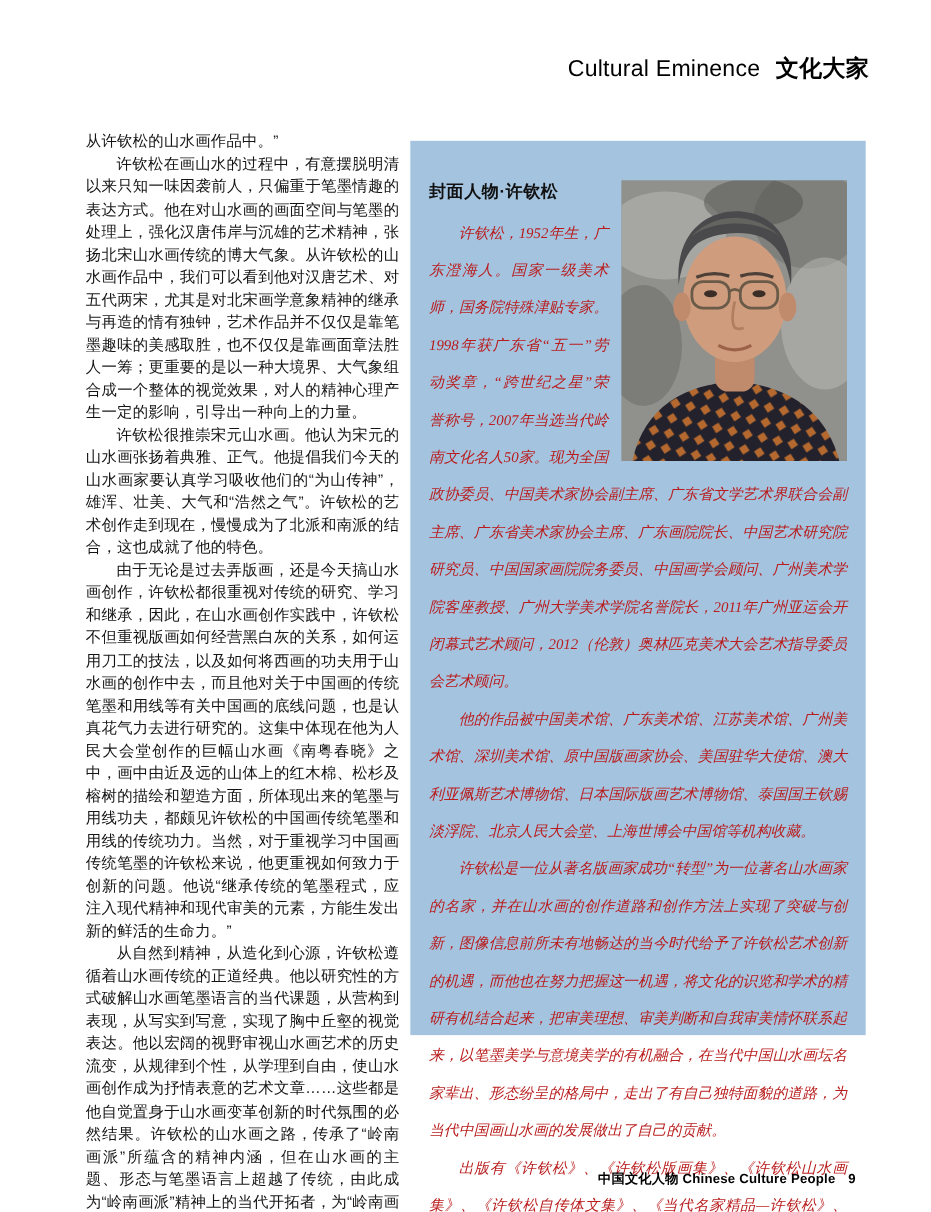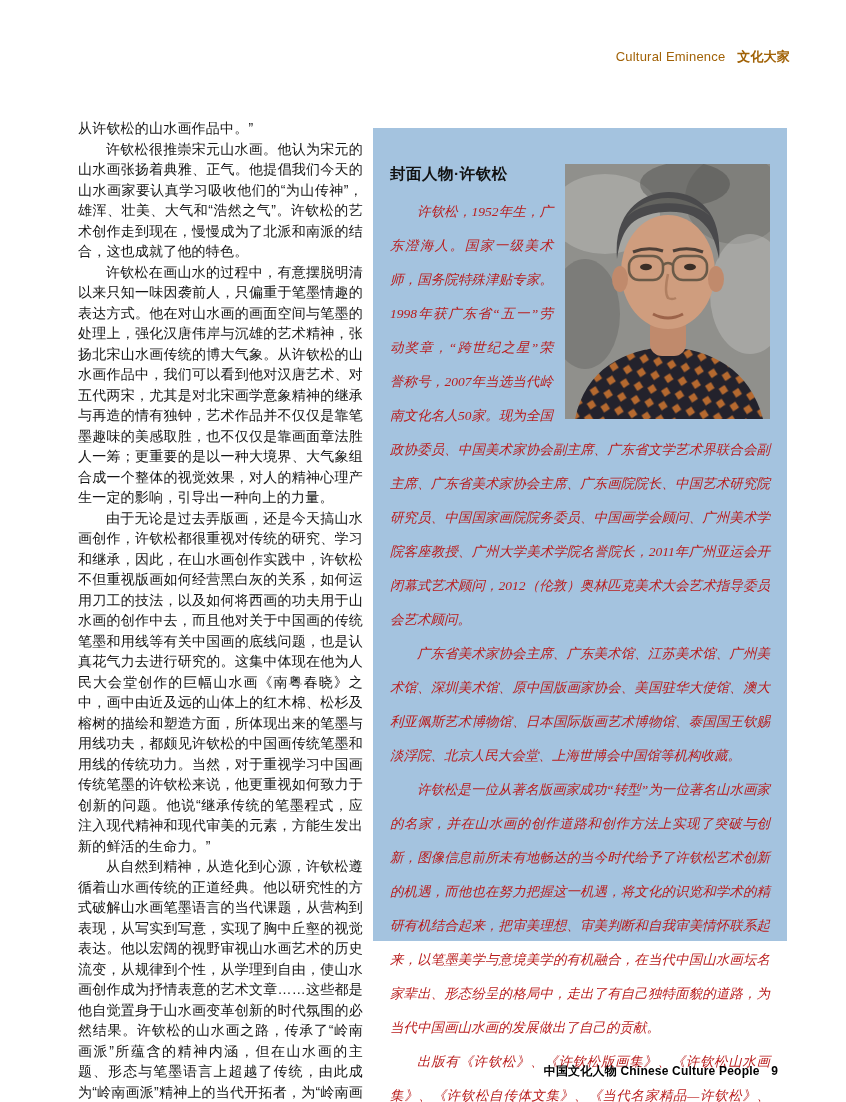--- a/index.html
+++ b/index.html
@@ -4,21 +4,21 @@
 <style>
   html,body{margin:0;padding:0;}
   body{
     width:846px;height:1102px;position:relative;background:#ffffff;
     font-family:"Liberation Sans","DejaVu Sans",sans-serif;
     color:#1a1a1a;overflow:hidden;
   }
   
   .page-header{
     position:absolute;top:48px;right:56px;
-    font-size:13px;color:#a16207;letter-spacing:.2px;
+    font-size:21px;color:#000000;letter-spacing:.2px;
   }
   .page-header .en{font-weight:400;}
   .page-header .zh{font-weight:700;margin-left:8px;}
   
   .article-col{
     position:absolute;left:78px;top:118px;width:285px;
     font-size:14px;line-height:20.5px;text-align:justify;
     color:#141414;letter-spacing:.2px;
   }
   .article-col p{margin:0;text-indent:2em;}
@@ -54,22 +54,22 @@
 </head>
 <body>
 
 <div class="page-header">
   <span class="en">Cultural Eminence</span>
   <span class="zh">文化大家</span>
 </div>
 
 <div class="article-col">
   <p class="no-indent">从许钦松的山水画作品中。”</p>
+  <p>许钦松在画山水的过程中，有意摆脱明清以来只知一味因袭前人，只偏重于笔墨情趣的表达方式。他在对山水画的画面空间与笔墨的处理上，强化汉唐伟岸与沉雄的艺术精神，张扬北宋山水画传统的博大气象。从许钦松的山水画作品中，我们可以看到他对汉唐艺术、对五代两宋，尤其是对北宋画学意象精神的继承与再造的情有独钟，艺术作品并不仅仅是靠笔墨趣味的美感取胜，也不仅仅是靠画面章法胜人一筹；更重要的是以一种大境界、大气象组合成一个整体的视觉效果，对人的精神心理产生一定的影响，引导出一种向上的力量。</p>
   <p>许钦松很推崇宋元山水画。他认为宋元的山水画张扬着典雅、正气。他提倡我们今天的山水画家要认真学习吸收他们的“为山传神”，雄浑、壮美、大气和“浩然之气”。许钦松的艺术创作走到现在，慢慢成为了北派和南派的结合，这也成就了他的特色。</p>
-  <p>许钦松在画山水的过程中，有意摆脱明清以来只知一味因袭前人，只偏重于笔墨情趣的表达方式。他在对山水画的画面空间与笔墨的处理上，强化汉唐伟岸与沉雄的艺术精神，张扬北宋山水画传统的博大气象。从许钦松的山水画作品中，我们可以看到他对汉唐艺术、对五代两宋，尤其是对北宋画学意象精神的继承与再造的情有独钟，艺术作品并不仅仅是靠笔墨趣味的美感取胜，也不仅仅是靠画面章法胜人一筹；更重要的是以一种大境界、大气象组合成一个整体的视觉效果，对人的精神心理产生一定的影响，引导出一种向上的力量。</p>
   <p>由于无论是过去弄版画，还是今天搞山水画创作，许钦松都很重视对传统的研究、学习和继承，因此，在山水画创作实践中，许钦松不但重视版画如何经营黑白灰的关系，如何运用刀工的技法，以及如何将西画的功夫用于山水画的创作中去，而且他对关于中国画的传统笔墨和用线等有关中国画的底线问题，也是认真花气力去进行研究的。这集中体现在他为人民大会堂创作的巨幅山水画《南粤春晓》之中，画中由近及远的山体上的红木棉、松杉及榕树的描绘和塑造方面，所体现出来的笔墨与用线功夫，都颇见许钦松的中国画传统笔墨和用线的传统功力。当然，对于重视学习中国画传统笔墨的许钦松来说，他更重视如何致力于创新的问题。他说“继承传统的笔墨程式，应注入现代精神和现代审美的元素，方能生发出新的鲜活的生命力。”</p>
   <p><span>从自然到精神，从造化到心源，许钦松遵循着山水画传统的正道经典。他以研究性的方式破解山水画笔墨语言的当代课题，从营构到表现，从写实到写意，实现了胸中丘壑的视觉表达。他以宏阔的视野审视山水画艺术的历史流变，从规律到个性，从学理到自由，使山水画创作成为抒情表意的艺术文章……这些都是他自觉置身于山水画变革创新的时代氛围的必然结果。许钦松的山水画之路，传承了“岭南画派”所蕴含的精神内涵，但在山水画的主题、形态与笔墨语言上超越了传统，由此成为“岭南画派”精神上的当代开拓者，为“岭南画派”的当代发展做出了有价值的建树。</span></p>
 </div>
 
 <div class="profile-box">
   <svg class="profile-photo" viewBox="0 0 205 255" xmlns="http://www.w3.org/2000/svg" preserveAspectRatio="none">
     <defs>
       <pattern id="shirtpat" width="14" height="14" patternUnits="userSpaceOnUse" patternTransform="rotate(12)">
         <rect width="14" height="14" fill="#23222c"></rect>
         <rect x="2.5" y="2.5" width="7" height="7" fill="#b5692f" transform="rotate(45 6 6)"></rect>
@@ -104,21 +104,21 @@
 
     <ellipse cx="81" cy="103" rx="6" ry="3.2" fill="#3a2e26"></ellipse>
     <ellipse cx="125" cy="103" rx="6" ry="3.2" fill="#3a2e26"></ellipse>
 
     <path d="M 103 110 q -4 18 0 24 q 4 2 8 0" stroke="#b07f61" stroke-width="2.5" fill="none"></path>
     <path d="M 88 150 q 15 8 30 0" stroke="#9c6349" stroke-width="3" fill="none"></path>
   </svg>
   <h2 class="profile-heading">封面人物·许钦松</h2>
   <div class="profile-text">
     <p>许钦松，1952年生，广东澄海人。国家一级美术师，国务院特殊津贴专家。1998年获广东省“五一”劳动奖章，“跨世纪之星”荣誉称号，2007年当选当代岭南文化名人50家。现为全国政协委员、中国美术家协会副主席、广东省文学艺术界联合会副主席、广东省美术家协会主席、广东画院院长、中国艺术研究院研究员、中国国家画院院务委员、中国画学会顾问、广州美术学院客座教授、广州大学美术学院名誉院长，2011年广州亚运会开闭幕式艺术顾问，2012（伦敦）奥林匹克美术大会艺术指导委员会艺术顾问。</p>
-    <p>广东省美术家协会主席、广东美术馆、江苏美术馆、广州美术馆、深圳美术馆、原中国版画家协会、美国驻华大使馆、澳大利亚佩斯艺术博物馆、日本国际版画艺术博物馆、泰国国王钦赐淡浮院、北京人民大会堂、上海世博会中国馆等机构收藏。</p>
+    <p>他的作品被中国美术馆、广东美术馆、江苏美术馆、广州美术馆、深圳美术馆、原中国版画家协会、美国驻华大使馆、澳大利亚佩斯艺术博物馆、日本国际版画艺术博物馆、泰国国王钦赐淡浮院、北京人民大会堂、上海世博会中国馆等机构收藏。</p>
     <p>许钦松是一位从著名版画家成功“转型”为一位著名山水画家的名家，并在山水画的创作道路和创作方法上实现了突破与创新，图像信息前所未有地畅达的当今时代给予了许钦松艺术创新的机遇，而他也在努力把握这一机遇，将文化的识览和学术的精研有机结合起来，把审美理想、审美判断和自我审美情怀联系起来，以笔墨美学与意境美学的有机融合，在当代中国山水画坛名家辈出、形态纷呈的格局中，走出了有自己独特面貌的道路，为当代中国画山水画的发展做出了自己的贡献。</p>
     <p>出版有《许钦松》、《许钦松版画集》、《许钦松山水画集》、《许钦松自传体文集》、《当代名家精品—许钦松》、《象外之象—许钦松山水画集》、《时代意象—许钦松艺术研究》、《年度大家—许钦松》、《中国当代艺术经典名家—许钦松》等。</p>
   </div>
 </div>
 
 <div class="page-footer">
   <span>中国文化人物</span>
   <span>Chinese Culture People</span>
   <span class="pagenum">9</span>
 </div>

